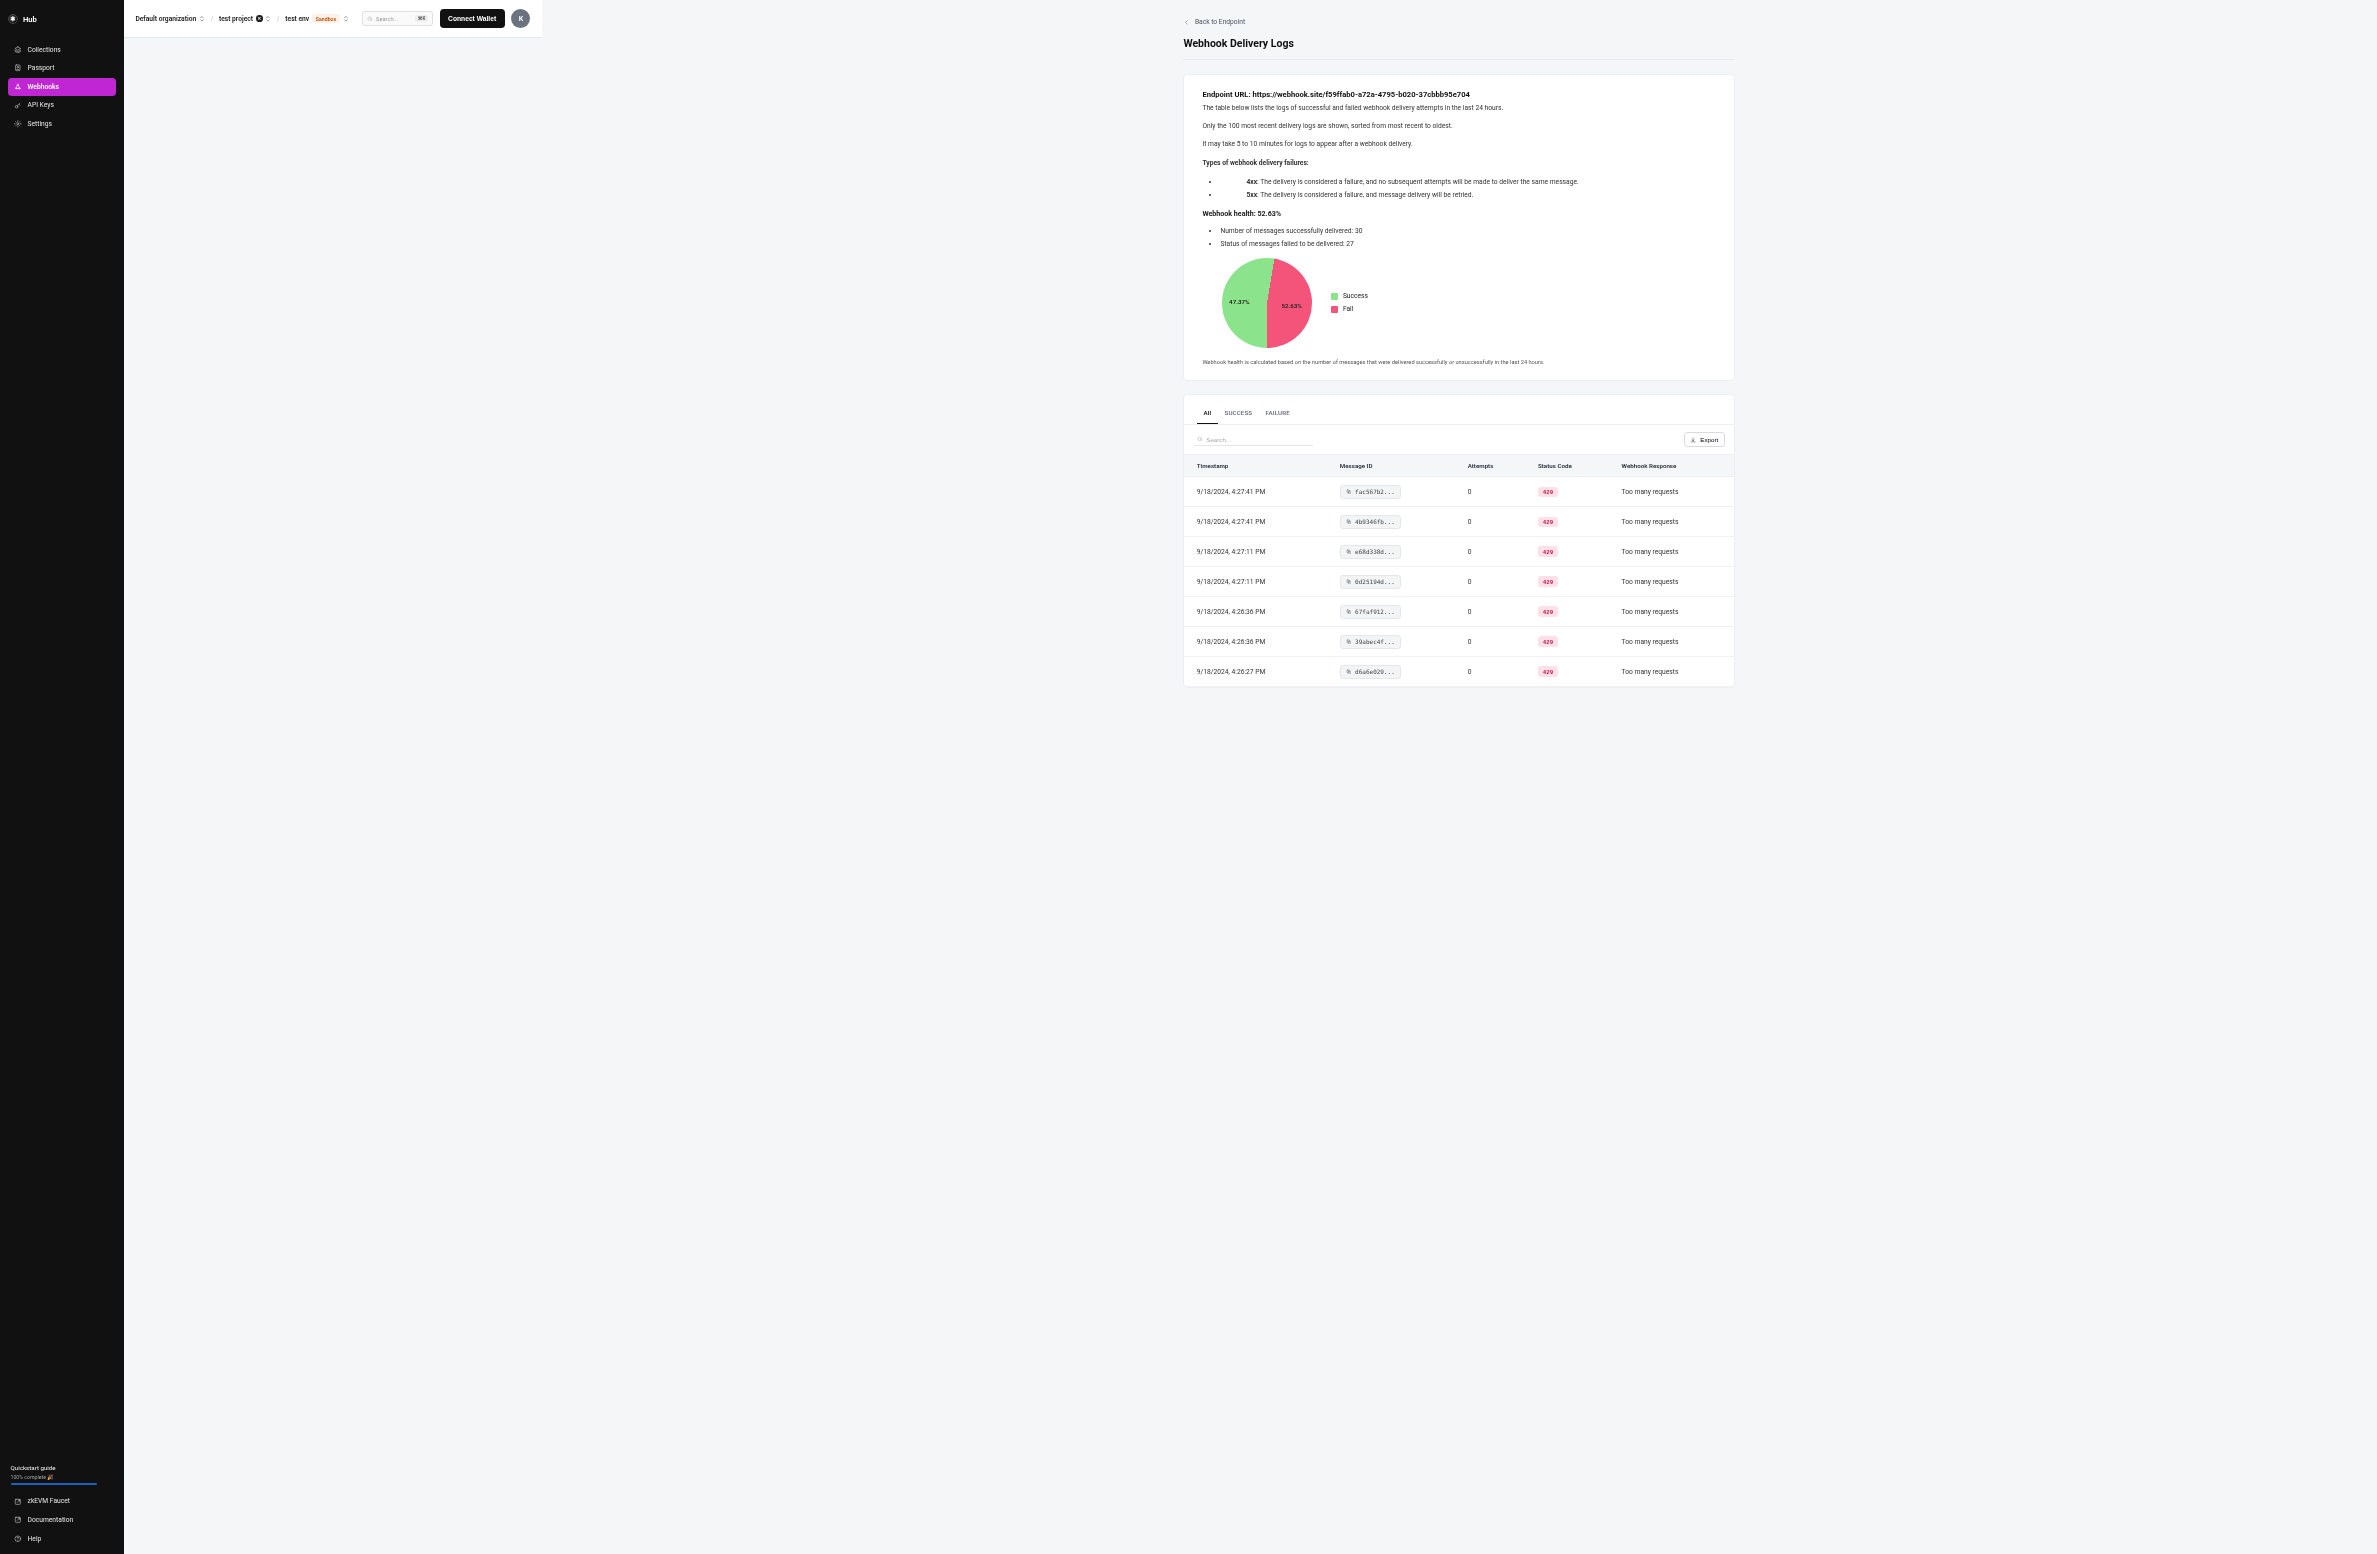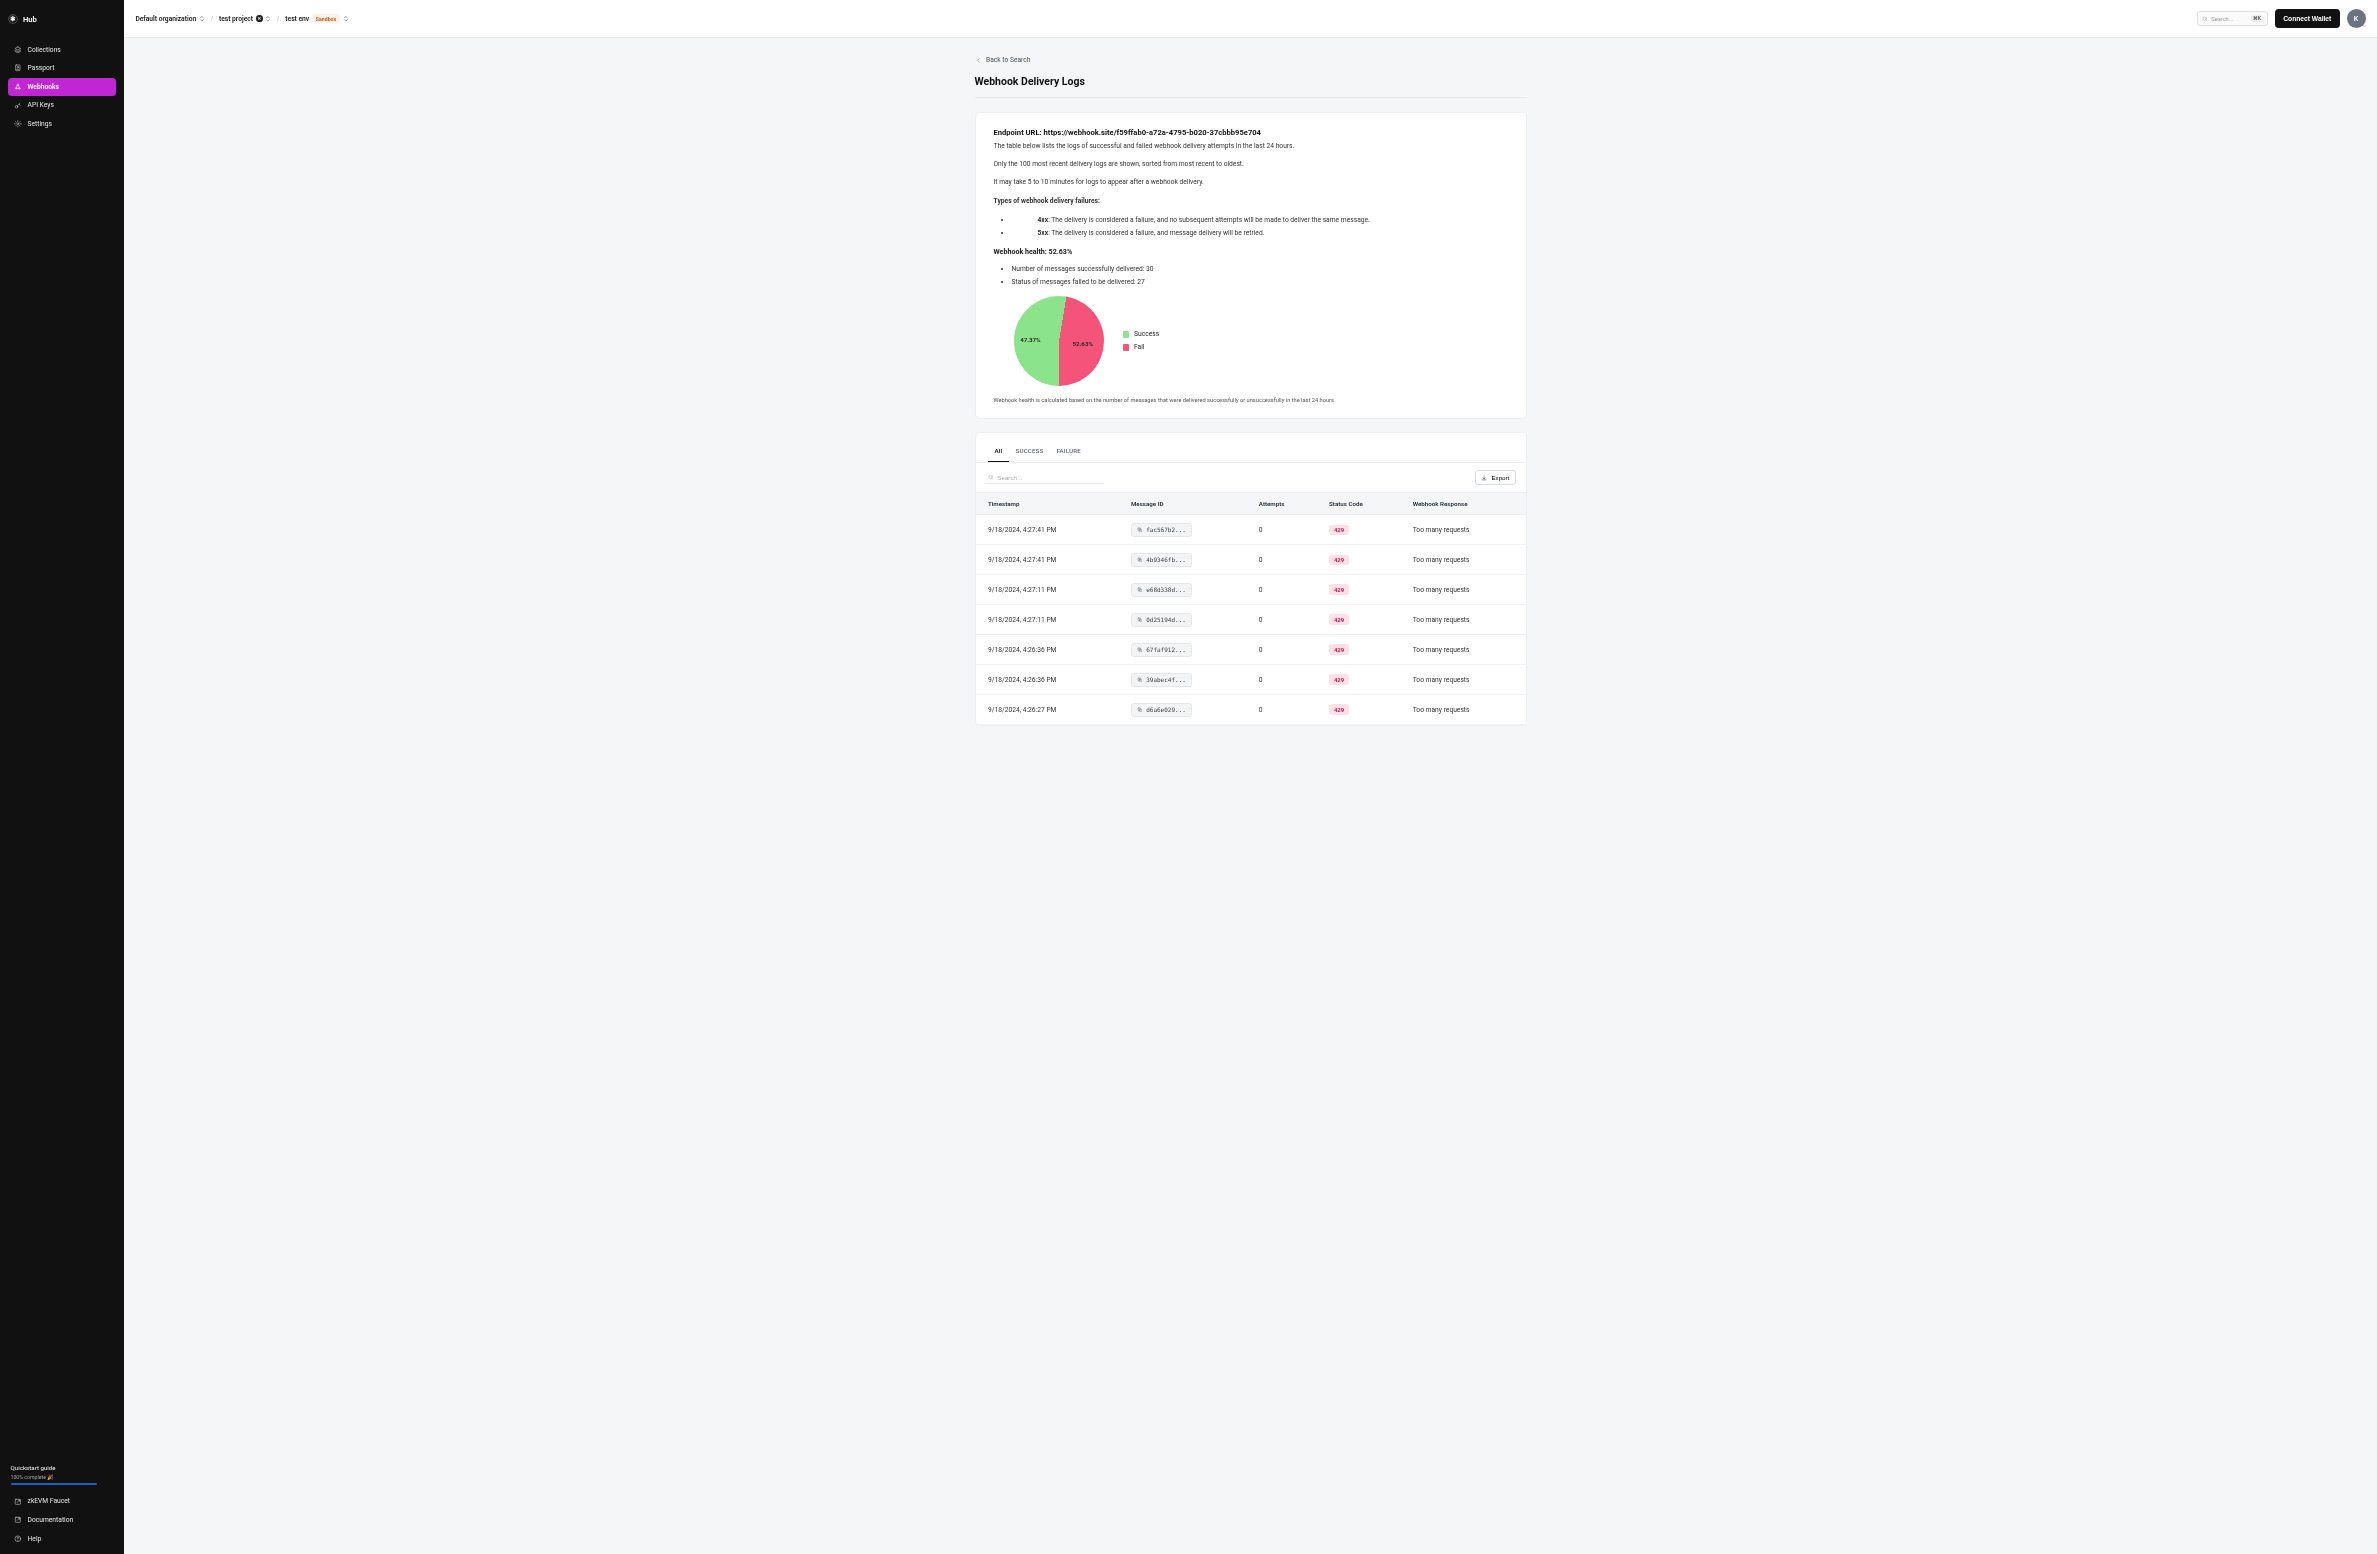--- a/index.html
+++ b/index.html
@@ -18,21 +18,21 @@
 .nav-icon svg { width:7.6px; height:7.6px; stroke:#d0d0d0; }
 .nav-item.active .nav-icon svg { stroke:#fff; }
 .sidebar-spacer { flex:1; }
 .quickstart { padding:6.7px 10.5px 4.8px; }
 .quickstart-title { font-size:6.2px; color:#f0f0f0; margin-bottom:1.9px; }
 .quickstart-sub { font-size:5.2px; color:#a0a0a0; }
 .quickstart-bar { margin-top:3.8px; height:1.4px; width:86px; background:#1f5fbf; border-radius:1px; }
 .sidebar-bottom { padding:2.9px 7.6px 6.7px; display:flex; flex-direction:column; gap:1px; }
 
 
-.main { flex:1; display:flex; flex-direction:column; overflow:auto; background:#f5f6f8; }
+.main { flex:1; display:flex; overflow:auto; background:#f5f6f8; }
 .topbar { height:38px; background:#fff; border-bottom:0.5px solid #e5e7eb; display:flex; align-items:center; padding:0 11.4px; gap:6.7px; }
 .bc { display:flex; align-items:center; gap:5.7px; font-size:6.7px; color:#1a1a1a; }
 .bc-sep { color:#c0c0c0; }
 .bc-item { display:flex; align-items:center; gap:2.9px; font-weight:600; }
 .bc-sel { width:5.7px; height:7.6px; color:#888; }
 .proj-badge { width:6.7px; height:6.7px; border-radius:50%; background:#222; color:#fff; font-size:4.3px; display:flex; align-items:center; justify-content:center; }
 .env-tag { background:#fef0e6; color:#b8530a; font-size:5.2px; font-weight:600; padding:1.4px 3.8px; border-radius:2.9px; }
 .topbar-spacer { flex:1; }
 .searchbox { display:flex; align-items:center; gap:3.8px; border:0.5px solid #e0e0e0; background:#fafafa; border-radius:2.9px; padding:2.9px 3.8px; width:71px; color:#999; font-size:5.7px; }
 .kbd { background:#eee; border-radius:1.9px; padding:1px 2.4px; font-size:4.8px; color:#555; font-weight:600; }
@@ -225,21 +225,21 @@
       </div>
       <button class="connect-btn">Connect Wallet</button>
       <div class="avatar">K</div>
     </div>
 
     <div class="content">
       <div class="backlink">
         <svg width="6.7" height="6.7" viewBox="0 0 24 24">
             <path d="M15 6l-6 6 6 6" stroke="#555"></path>
           </svg>
-        <span>Back to Search</span>
+        <span>Back to Endpoint</span>
       </div>
       <h1 class="page-title">Webhook Delivery Logs</h1>
       <div class="rule"></div>
 
       <div class="card">
         <h3>
           <span>Endpoint URL: </span><span>https://webhook.site/f59ffab0-a72a-4795-b020-37cbbb95e704</span>
         </h3>
         <p>The table below lists the logs of successful and failed webhook delivery attempts in the last 24 hours.</p>
         <p>Only the 100 most recent delivery logs are shown, sorted from most recent to oldest.</p>

